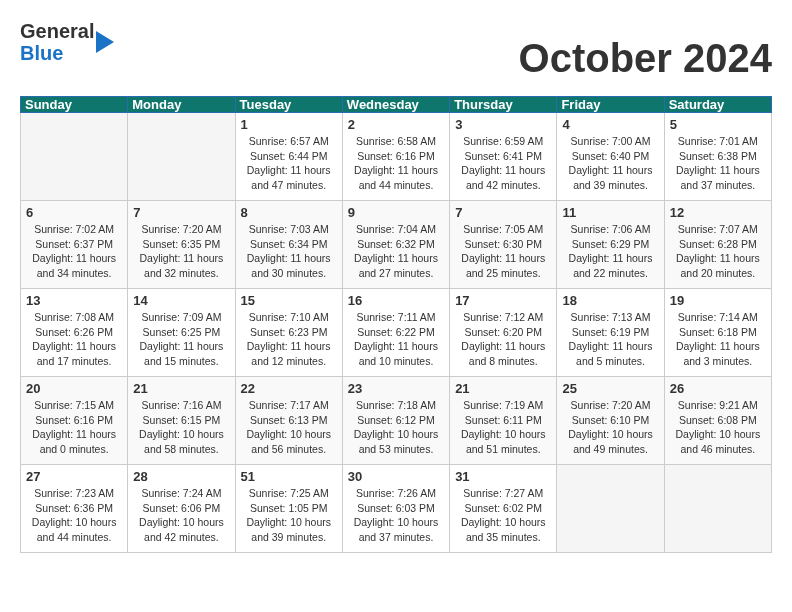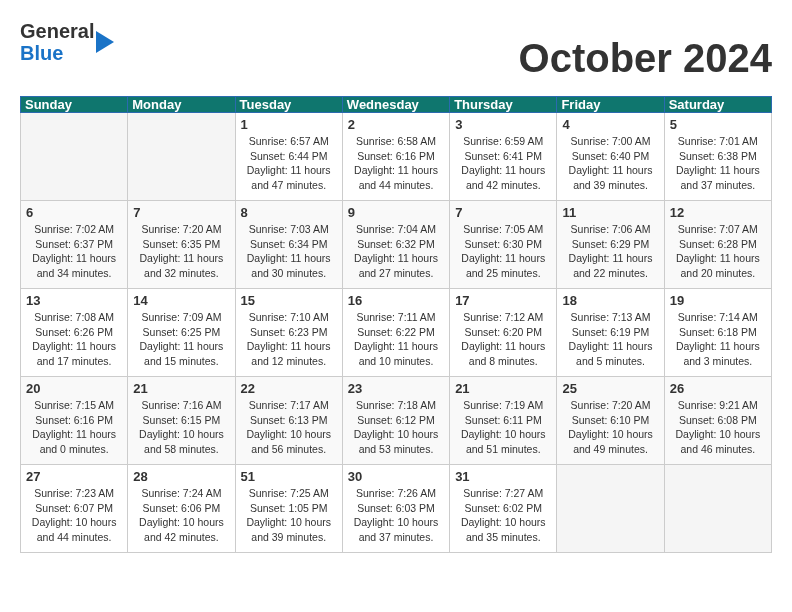--- a/index.html
+++ b/index.html
@@ -276,21 +276,21 @@
           <span class="day-num">26</span>
           <div class="cell-info">Sunrise: 9:21 AM
 Sunset: 6:08 PM
 Daylight: 10 hours and 46 minutes.</div>
         </td>
       </tr>
       <tr>
         <td>
           <span class="day-num">27</span>
           <div class="cell-info">Sunrise: 7:23 AM
-Sunset: 6:07 PM
+Sunset: 6:36 PM
 Daylight: 10 hours and 44 minutes.</div>
         </td>
         <td>
           <span class="day-num">28</span>
           <div class="cell-info">Sunrise: 7:24 AM
 Sunset: 6:06 PM
 Daylight: 10 hours and 42 minutes.</div>
         </td>
         <td>
           <span class="day-num">51</span>

